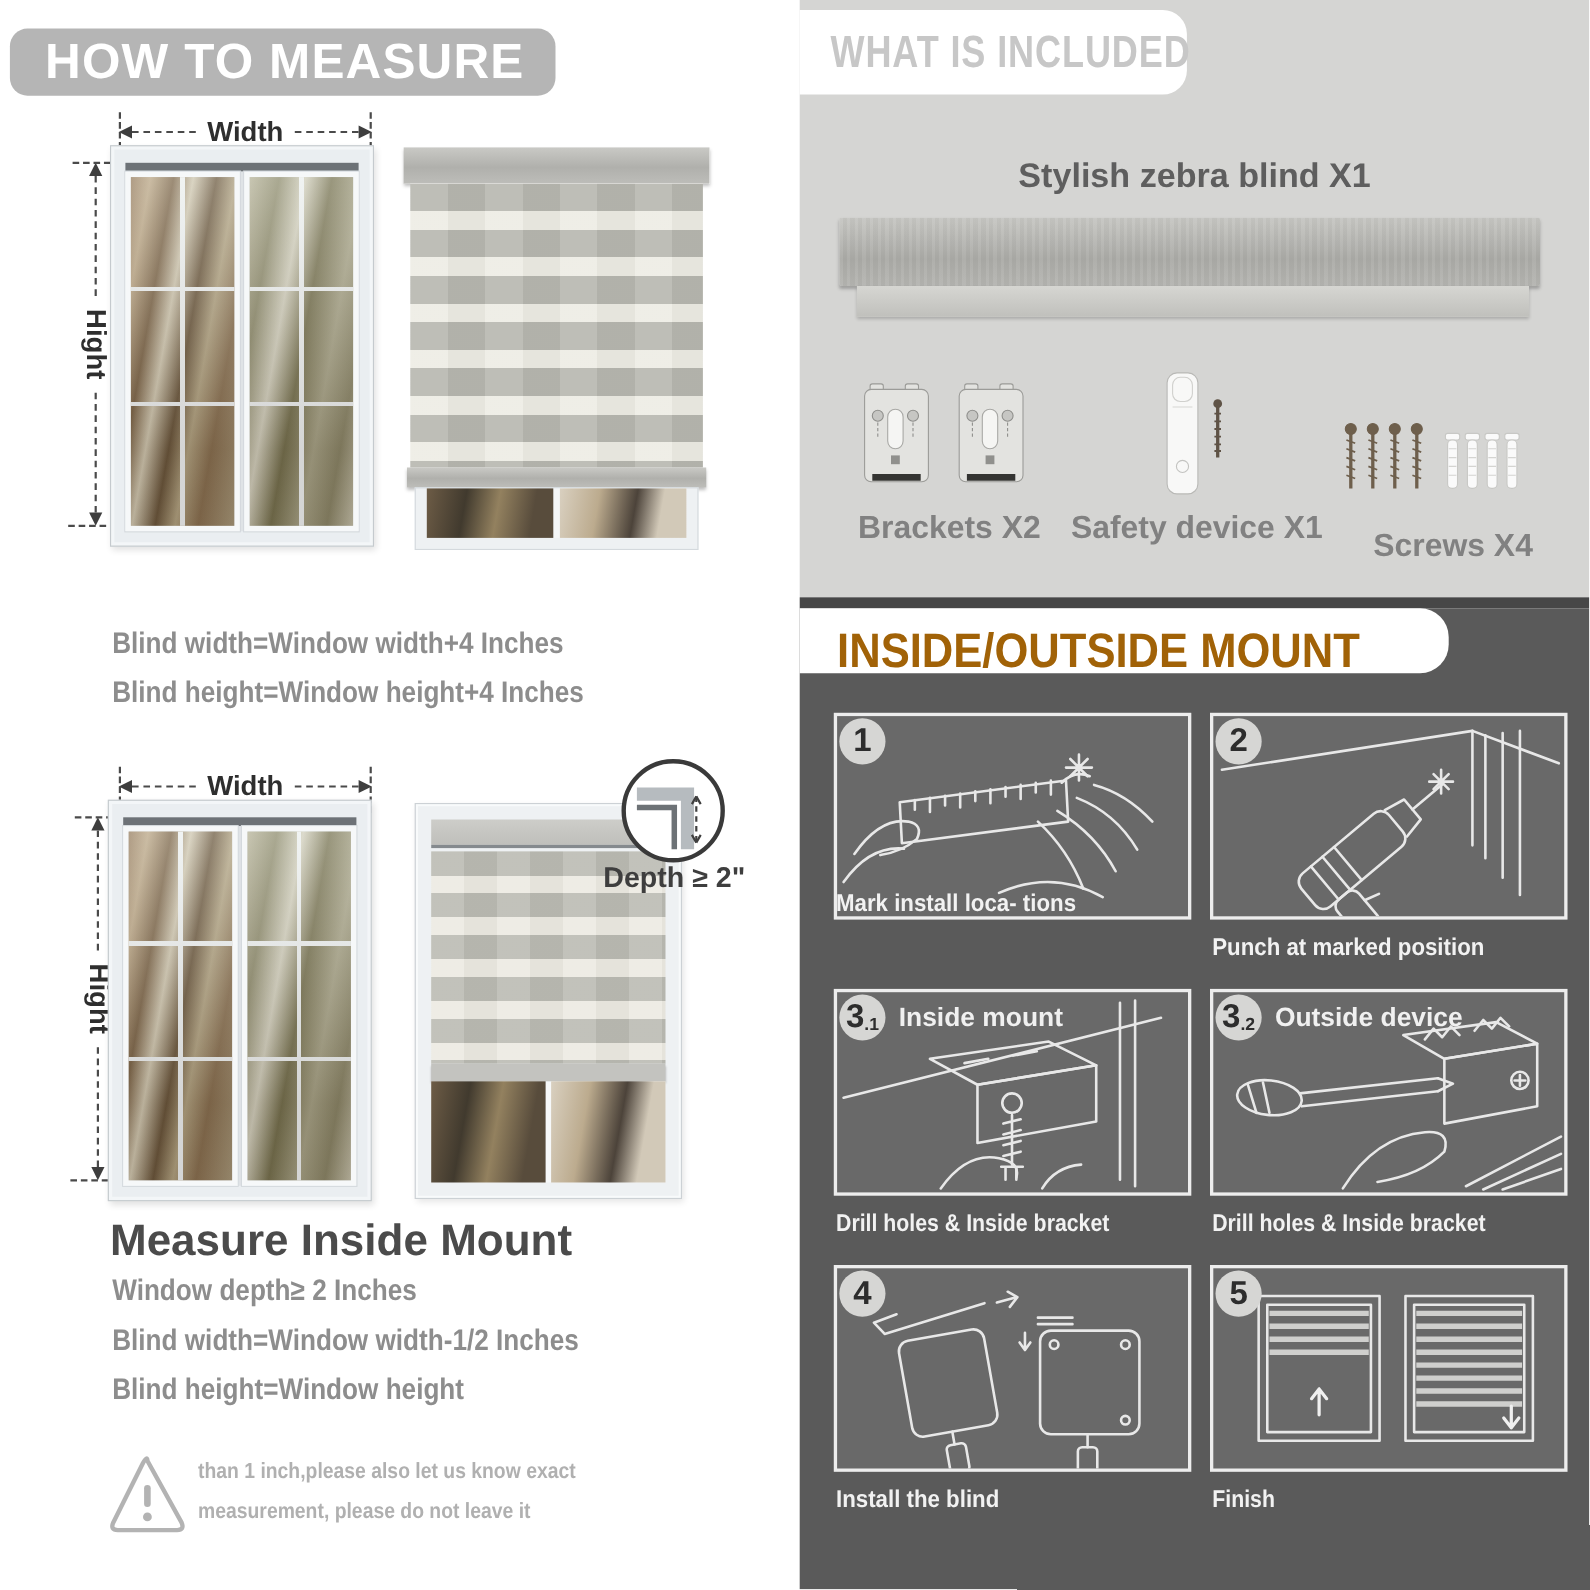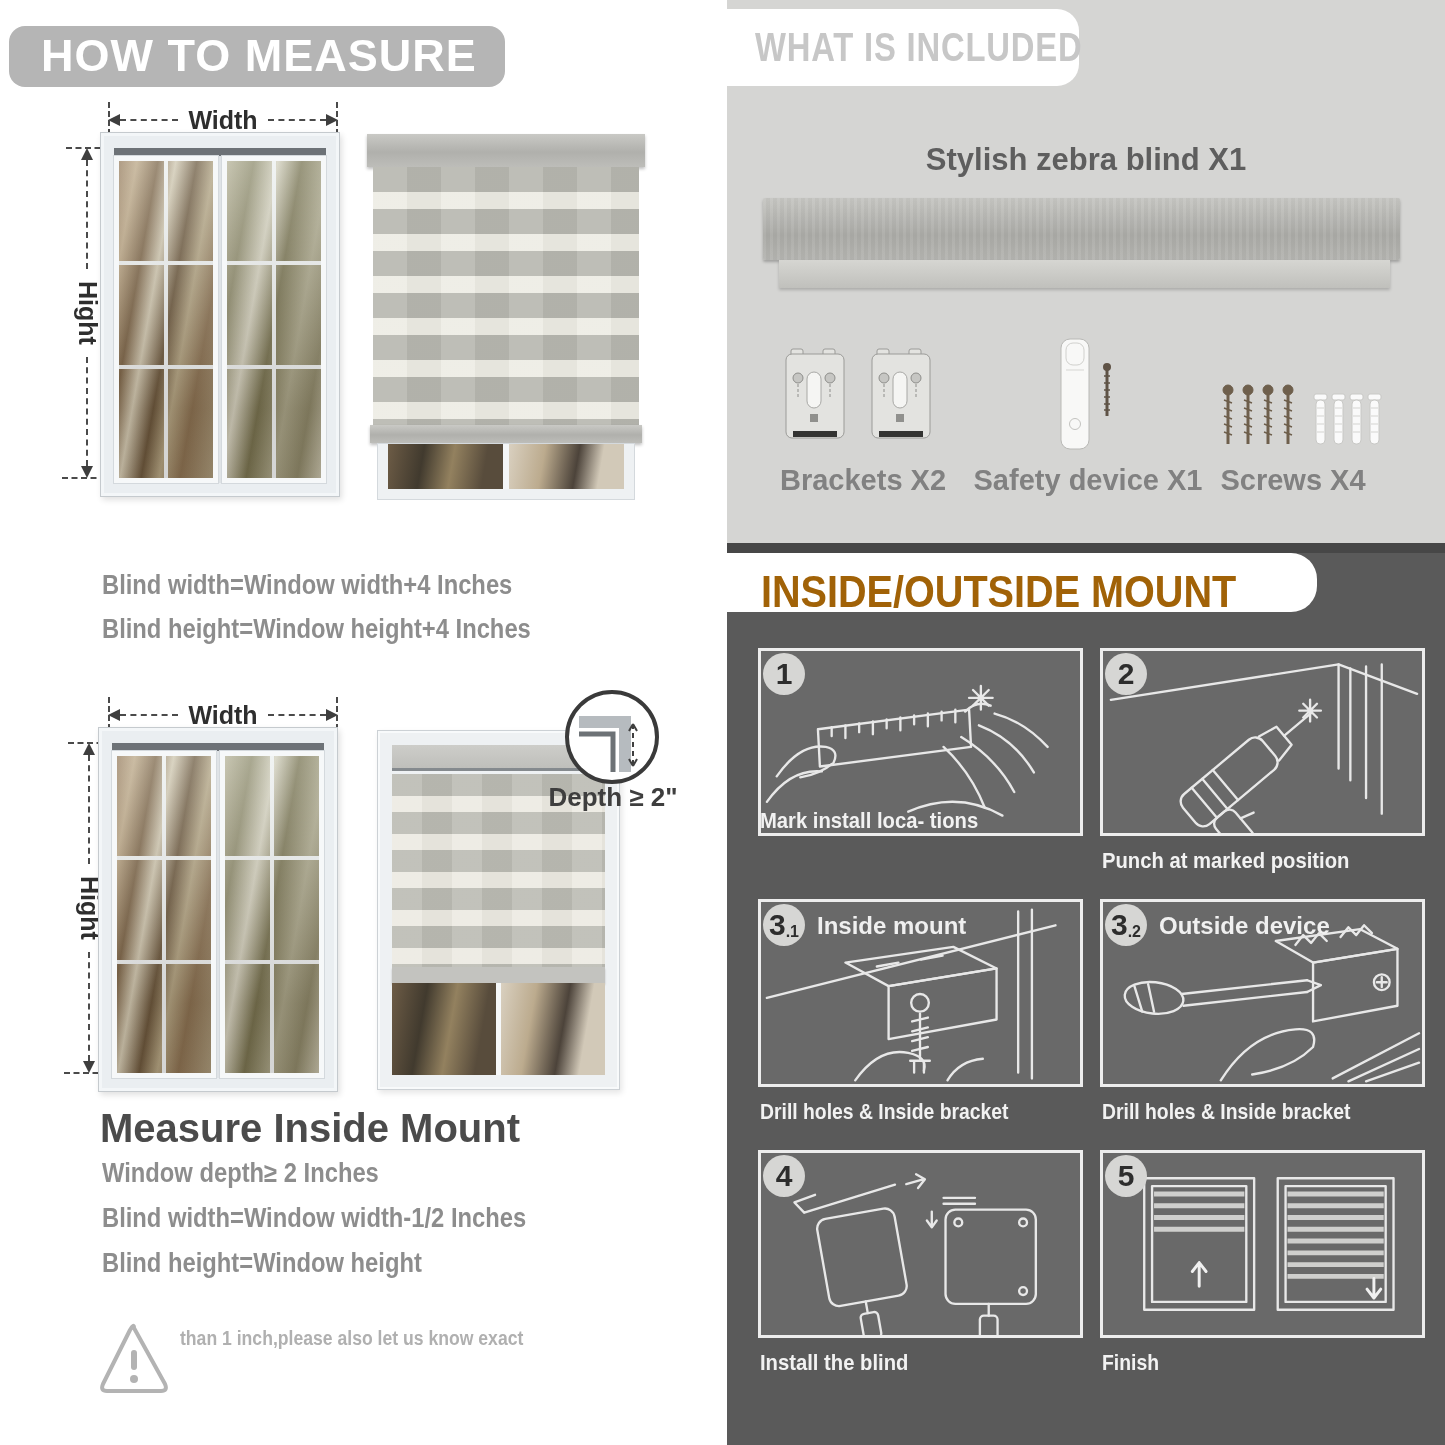--- a/index.html
+++ b/index.html
@@ -223,20 +223,21 @@
 
   <div class="abs" style="left:95px; top:1318px;">
     <svg width="78" height="82" viewBox="0 0 78 82">
       <path d="M39 10 L70 66 Q73 73 66 73 H12 Q5 73 8 66 L35 12 Q39 5 39 10 Z" fill="none" stroke="#b3b3b3" stroke-width="4" stroke-linejoin="round"></path>
       <rect x="36" y="32" width="6" height="20" rx="3" fill="#b3b3b3"></rect>
       <circle cx="39" cy="61" r="4" fill="#b3b3b3"></circle>
     </svg>
   </div>
   <div class="abs" style="left:180px; top:1320px;">
     <div class="warn-line"><span class="cond">than 1 inch,please also let us know exact</span></div>
+    <div class="warn-line"><span class="cond">measurement, please do not leave it</span></div>
   </div>
 
   <div id="included-panel" class="abs"></div>
   <div id="included-header" class="abs">
     <span class="cond" style="transform:scaleX(.8);">WHAT IS INCLUDED</span>
   </div>
   <div id="product-label" class="abs">Stylish zebra blind X1</div>
   <div id="headrail" class="abs"></div>
   <div id="underrail" class="abs"></div>
 
@@ -322,21 +323,21 @@
         <g transform="translate(148,0)">
             <rect x="0" y="10" width="13" height="6" rx="2"></rect>
             <rect x="2" y="16" width="9" height="44" rx="4"></rect>
             <path d="M3 24 h7 M3 32 h7 M3 40 h7 M3 48 h7" stroke="#d4d4d1" fill="none"></path>
           </g>
       </g>
     </svg>
   </div>
   <div class="hw-label" style="left:780px; width:160px;">Brackets X2</div>
   <div class="hw-label" style="left:968px; width:240px;">Safety device X1</div>
-  <div class="hw-label" style="left:1208px; width:170px;">Screws X4</div>
+  <div class="hw-label" style="left:1236px; width:170px;margin-top:16px;">Screws X4</div>
 
   <div id="dark-bar" class="abs"></div>
   <div id="dark-bg" class="abs"></div>
   <div id="mount-header" class="abs">
     <span class="cond" style="transform:scaleX(.9);">INSIDE/OUTSIDE MOUNT</span>
   </div>
 
   <div class="step" style="left:758px; top:648px;">
     <svg class="art" viewBox="0 0 325 182">
       <g stroke="#e8e8e8" stroke-width="2.4" fill="none" stroke-linecap="round" stroke-linejoin="round">

